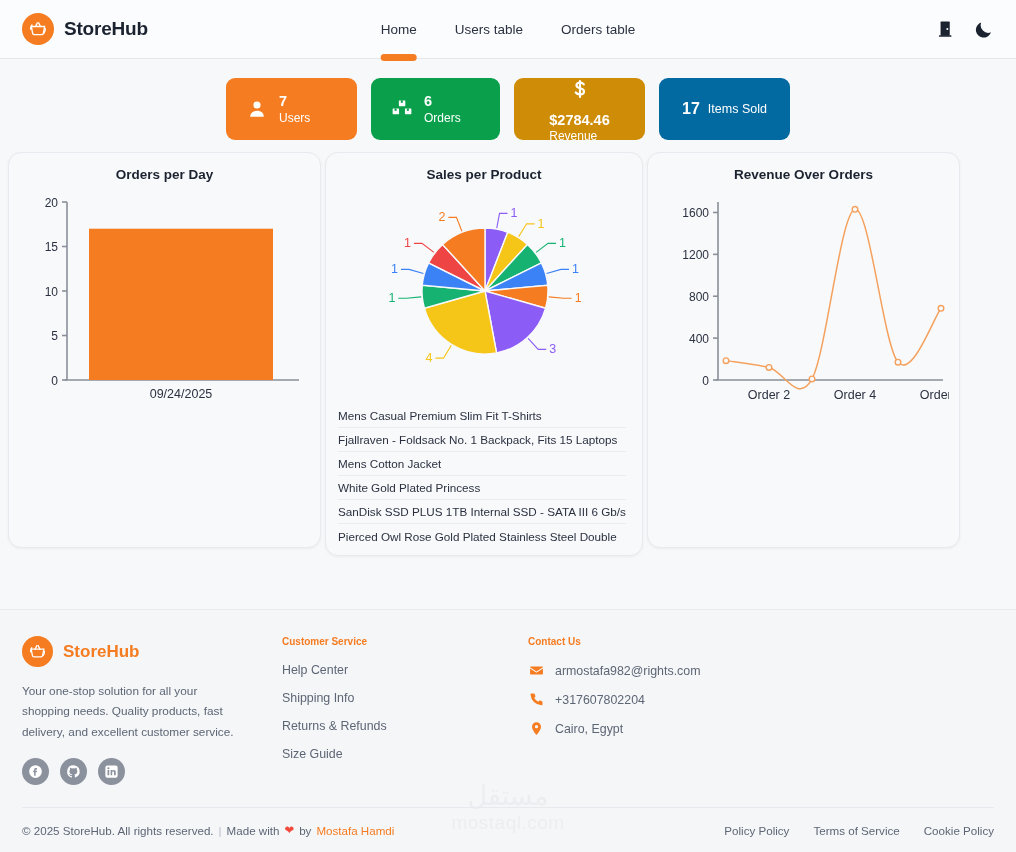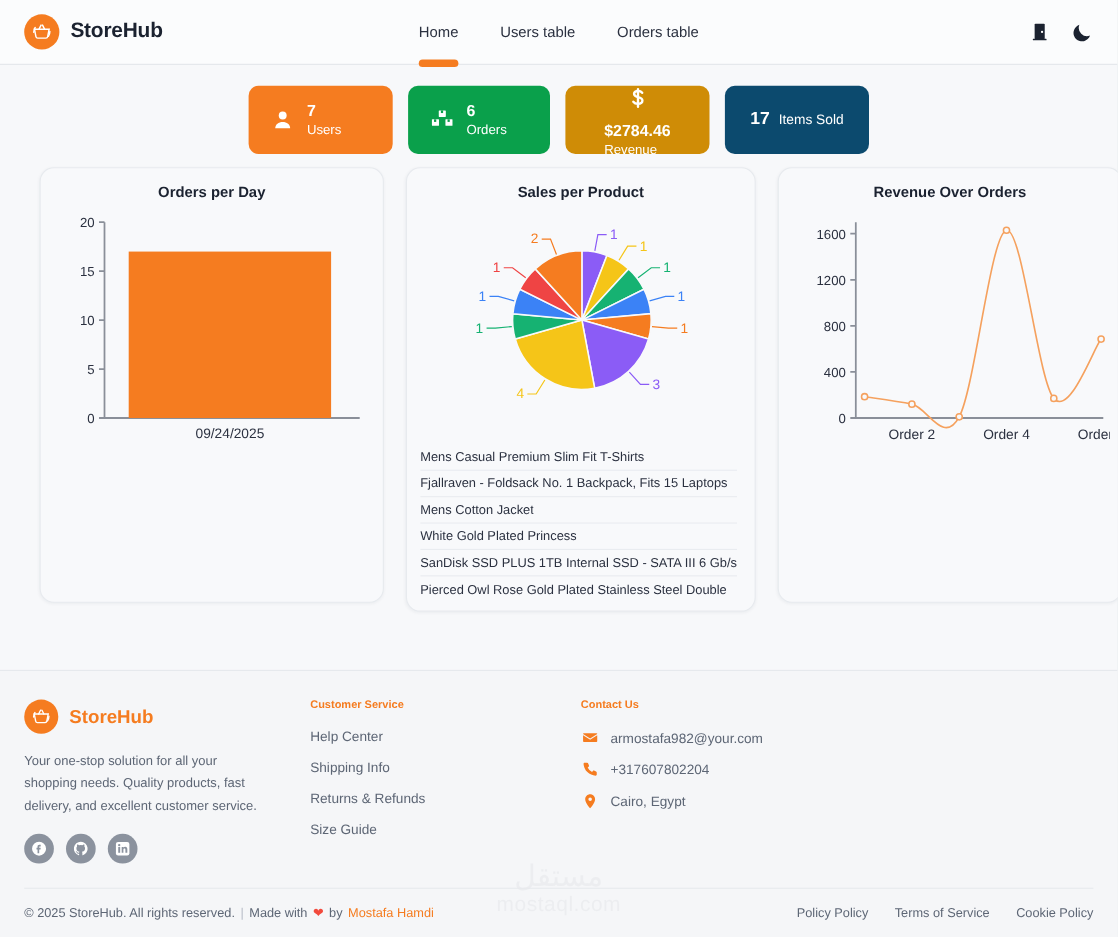--- a/index.html
+++ b/index.html
@@ -74,22 +74,22 @@
   .stat-card.w4 { width: 131px; justify-content: center; gap: 8px; padding: 0 12px; }
   .stat-icon { flex: 0 0 auto; display: flex; align-items: center; }
   .stat-text { display: flex; flex-direction: column; line-height: 1.25; }
   .stat-value { font-size: 14.5px; font-weight: bold; }
   .stat-label { font-size: 12px; font-weight: normal; }
   .stat-inline-value { font-size: 16px; font-weight: bold; }
   .stat-inline-label { font-size: 12.5px; }
 
   
   .charts {
-    display: flex; gap: 20px;
-    padding: 0 36px;
+    display: flex; gap: 4px;
+    padding: 0 8px;
   }
   .chart-card {
     background: #f8f9fb;
     border: 1px solid #e7eaee;
     border-radius: 13px;
     box-shadow: 0 1px 3px rgba(20,30,50,0.05);
     padding: 14px 12px 10px 12px;
     position: relative;
   }
   .chart-card.c1 { width: 313px; height: 396px; }
@@ -274,21 +274,21 @@
           <path d="M12 2.4v19.2"></path>
           <path d="M16.6 6.4c-1-1.3-2.6-2-4.6-2-2.6 0-4.3 1.3-4.3 3.2 0 2 1.6 2.9 4.3 3.5 2.9.6 4.8 1.6 4.8 3.8 0 2.2-2 3.5-4.8 3.5-2.3 0-4.1-.8-5.1-2.2"></path>
         </svg>
       </span>
       <span class="stat-text">
         <span class="stat-value">$2784.46</span>
         <span class="stat-label">Revenue</span>
       </span>
     </div>
 
-    <div class="stat-card w4" style="background:#0c4a6e;">
+    <div class="stat-card w4" style="background:#0369a1;">
       <span class="stat-inline-value">17</span>
       <span class="stat-inline-label">Items Sold</span>
     </div>
   </div>
 
   <div class="charts">
 
     <div class="chart-card c1">
       <div class="chart-title">Orders per Day</div>
       <div class="chart-body">
@@ -460,21 +460,21 @@
       <div class="fcol-contact">
         <div class="footer-head">Contact Us</div>
 
         <div class="contact-row">
           <span class="contact-icon">
             <svg width="15" height="15" viewBox="0 0 24 24" fill="#f57c20">
               <path d="M2.4 5.4h19.2v13.2H2.4z" opacity="0"></path>
               <path d="M2.6 5.6h18.8c.5 0 .9.4.9.9v.3L12 13.4 1.7 6.8v-.3c0-.5.4-.9.9-.9zm-.9 3.1 9.8 6.3c.3.2.7.2 1 0l9.8-6.3v8.6c0 .6-.5 1.1-1.1 1.1H2.8c-.6 0-1.1-.5-1.1-1.1z"></path>
             </svg>
           </span>
-          <span>armostafa982@your.com</span>
+          <span>armostafa982@rights.com</span>
         </div>
 
         <div class="contact-row">
           <span class="contact-icon">
             <svg width="15" height="15" viewBox="0 0 24 24" fill="#f57c20">
               <path d="M7.6 2.4c.7 0 1.3.4 1.5 1l1.2 3c.2.6 0 1.3-.5 1.7l-1.4 1.1a12.4 12.4 0 0 0 6.4 6.4l1.1-1.4c.4-.5 1.1-.7 1.7-.5l3 1.2c.6.2 1 .8 1 1.5v3c0 .9-.7 1.6-1.6 1.6A18.4 18.4 0 0 1 2.4 4c0-.9.7-1.6 1.6-1.6z"></path>
             </svg>
           </span>
           <span>+317607802204</span>
         </div>

